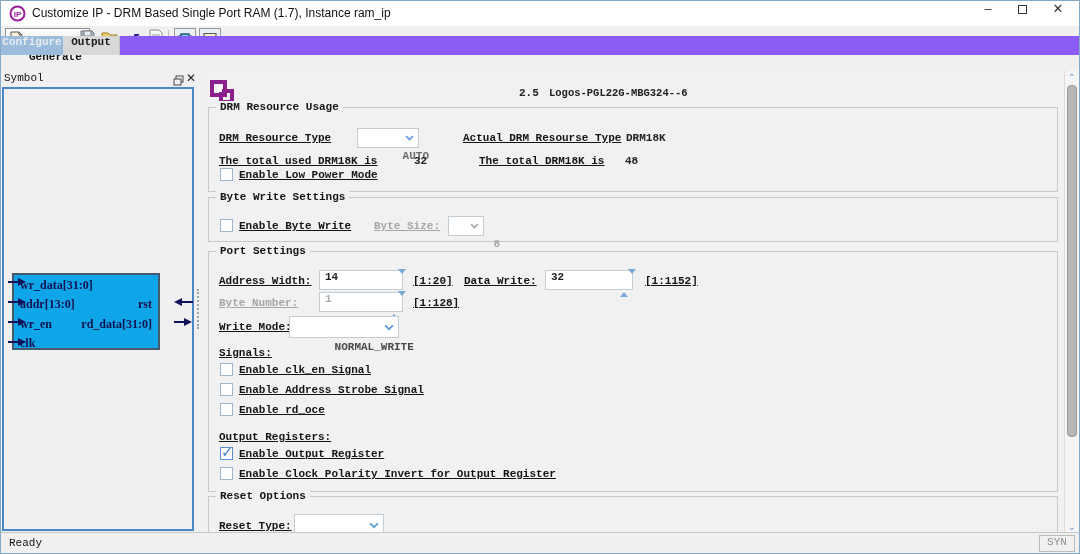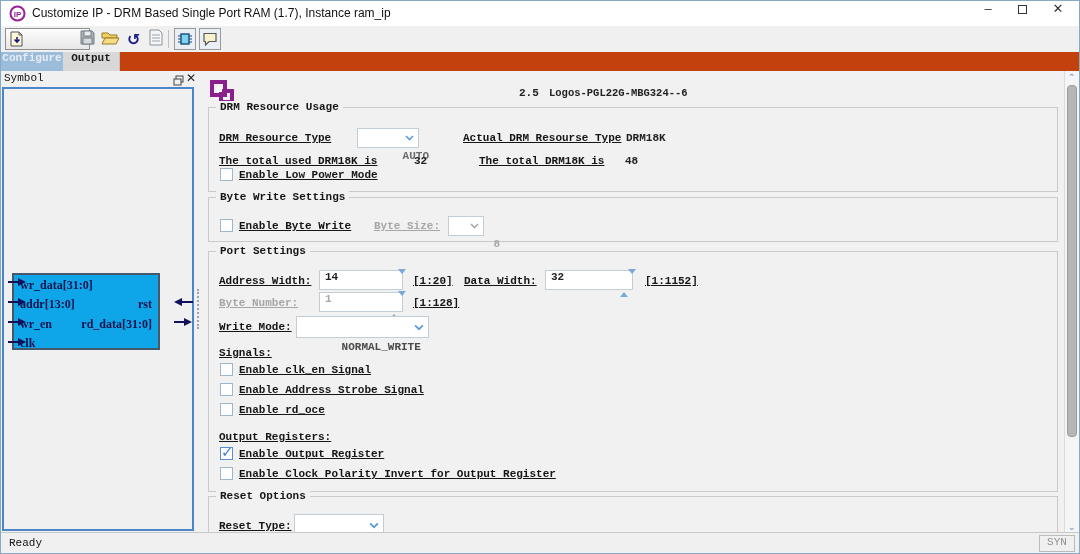--- a/index.html
+++ b/index.html
@@ -16,21 +16,21 @@
 
   
   .toolbar { position:absolute; left:0; top:25px; width:100%; height:26px; background:#f0f0f0; }
   .gen-btn { position:absolute; left:4px; top:2px; height:22px; padding:0 7px 0 4px; background:linear-gradient(#fdfdfd,#e7e7e7); border:1px solid #8f8f8f; display:flex; align-items:center; gap:4px; }
   .gen-btn span { font:700 11px "Liberation Mono",monospace; color:#111;margin-top:36px; }
   .tool-ic { position:absolute; top:3px; width:20px; height:20px; }
   .tool-sep { position:absolute; left:167px; top:4px; width:1px; height:18px; background:#c0c0c0; }
   .tool-tog { position:absolute; top:2px; width:22px; height:22px; border:1px solid #9a9a9a; background:#e9eff5; display:flex; align-items:center; justify-content:center; }
 
   
-  .tabbar { position:absolute; left:0; top:51px; width:100%; height:19px; background:#c2410c; }
+  .tabbar { position:absolute; left:0; top:35px; width:100%; height:19px; background:#8b5cf6; }
   .tab { position:absolute; top:0; height:19px; line-height:19px; text-align:center; font:700 11px "Liberation Mono",monospace; }
   .tab.active { left:0; width:62px; background:#9cbcdc; color:#e7ecf1; }
   .tab.idle { left:62px; width:57px; background:#d8d8d8; color:#1a1a1a; border-right:1px solid #c2c2c2; }
 
   
   .dock-head { position:absolute; left:0; top:70px; width:194px; height:16px; background:#f0f0f0; }
   .dock-title { position:absolute; left:3px; top:1px; font:11px "Liberation Mono",monospace; color:#111; }
   .dock-float { position:absolute; left:172px; top:2px; width:11px; height:11px; }
   .dock-close { position:absolute; left:185px; top:0px; font:12px "Liberation Sans",sans-serif; color:#222; }
   .sym-view { position:absolute; left:1px; top:86px; width:192px; height:444px; border:2px solid #4a86c8; background:#f0f0f0; }
@@ -226,36 +226,36 @@
 
     <div class="fs" style="left:7px;top:180px;width:850px;height:241px"></div>
     <span class="fs-t" style="left:15px;top:174px">Port Settings</span>
 
     <span class="lb" style="left:18px;top:204px">Address Width:</span>
     <div class="spin" style="left:118px;top:199px;width:84px;height:20px">
       <span class="sv">14</span>
       <span class="arrows"><span class="tri-up"></span><span class="tri-dn"></span></span>
     </div>
     <span class="lb" style="left:212px;top:204px">[1:20]</span>
-    <span class="lb" style="left:263px;top:204px">Data Width:</span>
+    <span class="lb" style="left:263px;top:204px">Data Write:</span>
     <div class="spin" style="left:344px;top:199px;width:88px;height:20px">
       <span class="sv">32</span>
       <span class="arrows"><span class="tri-up"></span><span class="tri-dn"></span></span>
     </div>
     <span class="lb" style="left:444px;top:204px">[1:1152]</span>
 
     <span class="lb gray" style="left:18px;top:226px">Byte Number:</span>
     <div class="spin dis" style="left:118px;top:221px;width:84px;height:20px">
       <span class="sv">1</span>
       <span class="arrows"><span class="tri-up"></span><span class="tri-dn"></span></span>
     </div>
     <span class="lb" style="left:212px;top:226px">[1:128]</span>
 
     <span class="lb" style="left:18px;top:250px">Write Mode:</span>
-    <div class="sel" style="left:95px;top:245px;width:133px;height:22px;line-height:20px;color:#4a4a4a">
+    <div class="sel" style="left:88px;top:245px;width:110px;height:22px;line-height:20px;color:#4a4a4a">
       <span>NORMAL_WRITE</span>
       <svg class="chev" width="10" height="7" viewBox="0 0 9 6">
           <polyline points="1,1 4.5,4.5 8,1" fill="none" stroke="#5f9bd8" stroke-width="1.6"></polyline>
         </svg>
     </div>
 
     <span class="lb" style="left:18px;top:276px">Signals:</span>
     <span class="cb" style="left:19px;top:292px" data-checked="false"></span>
     <span class="lb" style="left:38px;top:293px">Enable clk_en Signal</span>
     <span class="cb" style="left:19px;top:312px" data-checked="false"></span>

